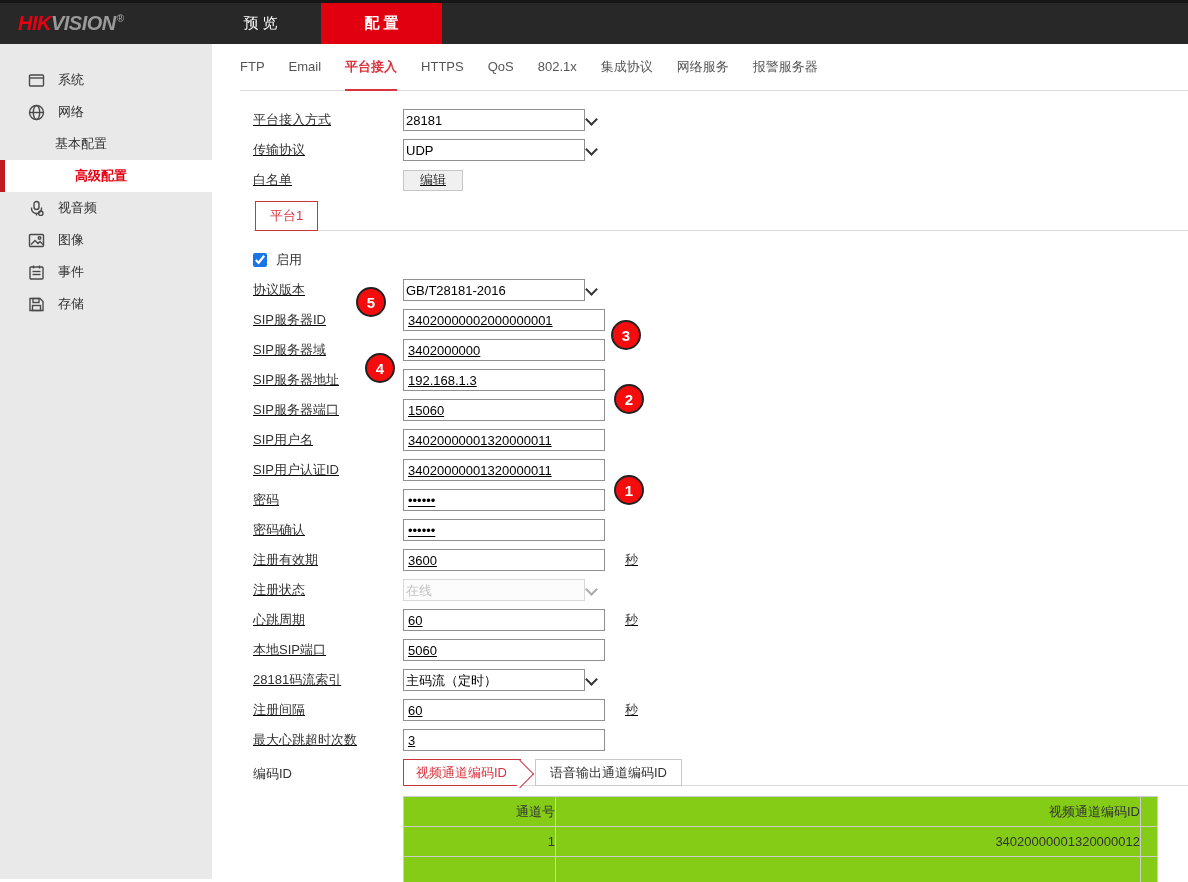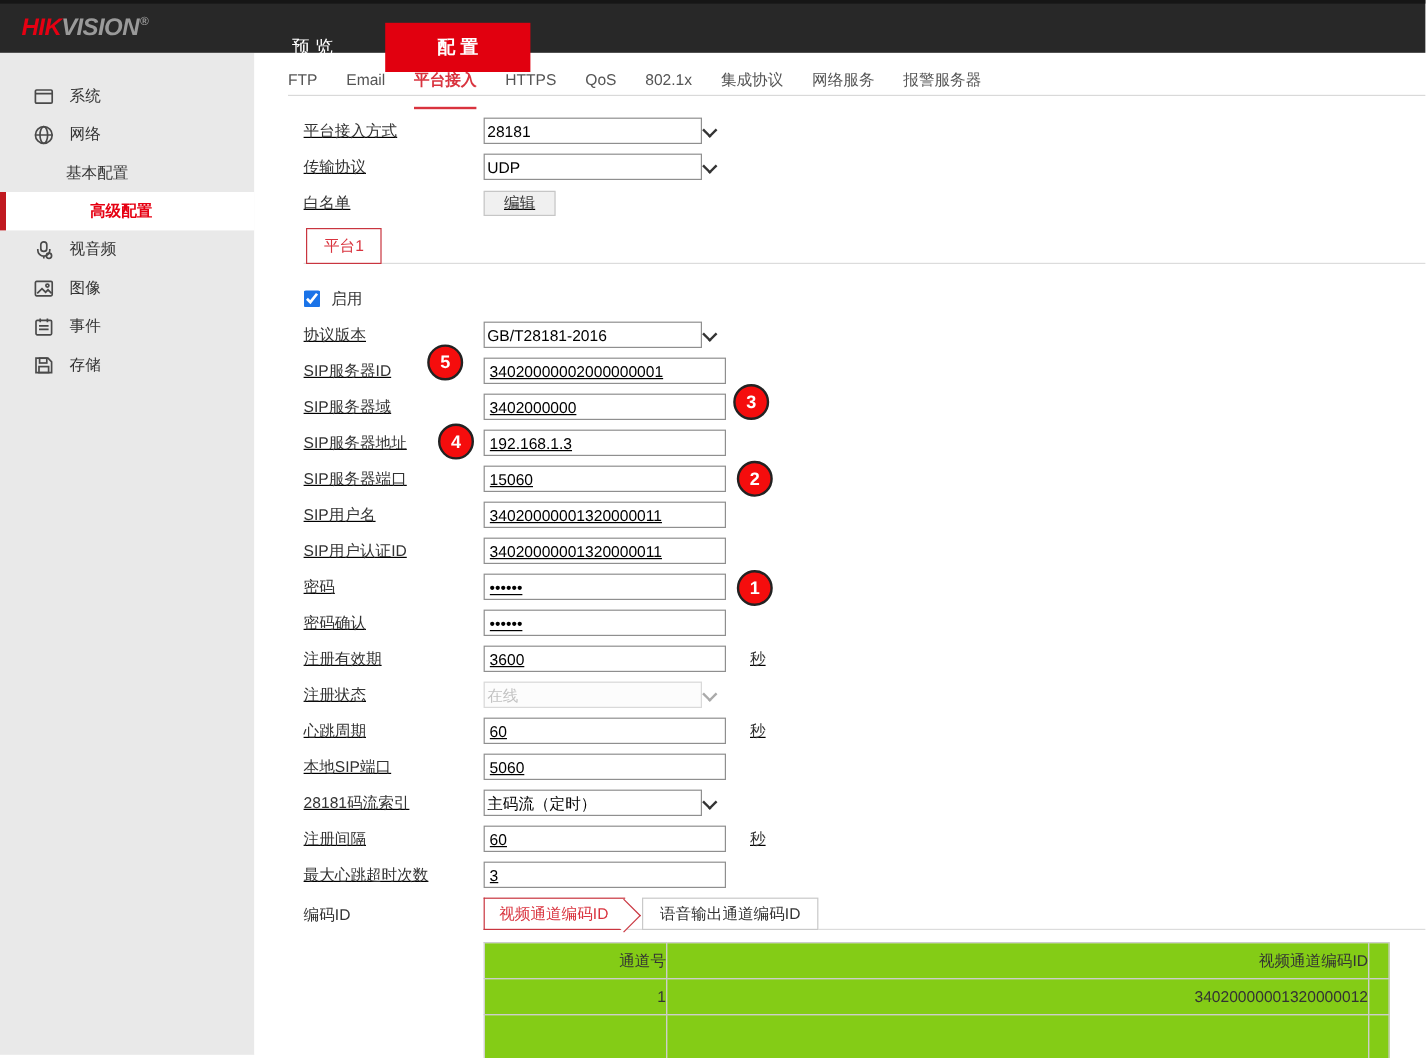--- a/index.html
+++ b/index.html
@@ -5,36 +5,36 @@
   * { margin:0; padding:0; box-sizing:border-box; }
   html,body { width:1188px; height:882px; overflow:hidden; }
   body { font-family:"Liberation Sans", sans-serif; background:#fff; position:relative; }
 
   
   .topbar { height:44px; background:#282828; border-top:3px solid #161616; position:relative; display:flex; align-items:center;text-align:center; }
   .logo { position:absolute; left:18px; top:9px; font-style:italic; font-weight:bold; font-size:20px; letter-spacing:-0.5px; cursor:pointer; }
   .logo .hik { color:#e60012; }
   .logo .vision { color:#9a9a9a; }
   .logo .reg { color:#9a9a9a; font-size:10px; font-style:normal; vertical-align:super; margin-left:1px; }
-  .topnav { position:absolute; left:200px; top:16px; height:41px; display:flex; }
+  .topnav { position:absolute; left:200px; top:0; height:41px; display:flex; }
   .topnav-item { width:121px; height:41px; display:flex; align-items:center; justify-content:center; color:#fff; font-size:15px; cursor:pointer; }
   .topnav-item.active { background:#e1000f; font-weight:bold; }
 
   
   .main { display:flex; height:835px; }
   .sidebar { width:212px; background:#e9e9e9; padding-top:20px; flex-shrink:0; }
   .side-item { height:32px; display:flex; align-items:center; padding-left:28px; gap:13px; font-size:13px; color:#333; cursor:pointer; }
   .side-item svg { stroke:#4a4a4a; fill:none; stroke-width:1.4; flex-shrink:0; }
   .side-sub { height:32px; display:flex; align-items:center; padding-left:55px; font-size:13px; color:#333; cursor:pointer; }
   .side-sub.active { background:#fff; border-left:5px solid #c01920; padding-left:70px; color:#e60012; font-weight:bold; }
 
   .content { flex:1; background:#fff; }
 
   
-  .tabbar { margin-left:28px; height:36px; border-bottom:1px solid #d9d9d9; display:flex; gap:24px; font-size:13px; color:#555; }
+  .tabbar { margin-left:28px; height:47px; border-bottom:1px solid #d9d9d9; display:flex; gap:24px; font-size:13px; color:#555; }
   .tab { height:47px; line-height:45px; border-bottom:2px solid transparent; cursor:pointer; white-space:nowrap; }
   .tab.active { color:#d9333e; font-weight:bold; border-bottom-color:#d9333e; }
 
   
   .form { padding:18px 0 0 41px; }
   .frow { display:flex; align-items:center; height:22px; margin-bottom:8px;text-decoration:underline; }
   .flabel { width:150px; flex-shrink:0; font-size:13px; color:#333; }
   .tinput { width:202px; height:22px; border:1px solid #8f8f8f; font-size:13px; padding:0 4px; color:#000; background:#fff; font-family:"Liberation Sans",sans-serif; }
   .funit { margin-left:20px; font-size:13px; color:#333; }
   .select-wrap { position:relative; width:201px; height:22px; }

